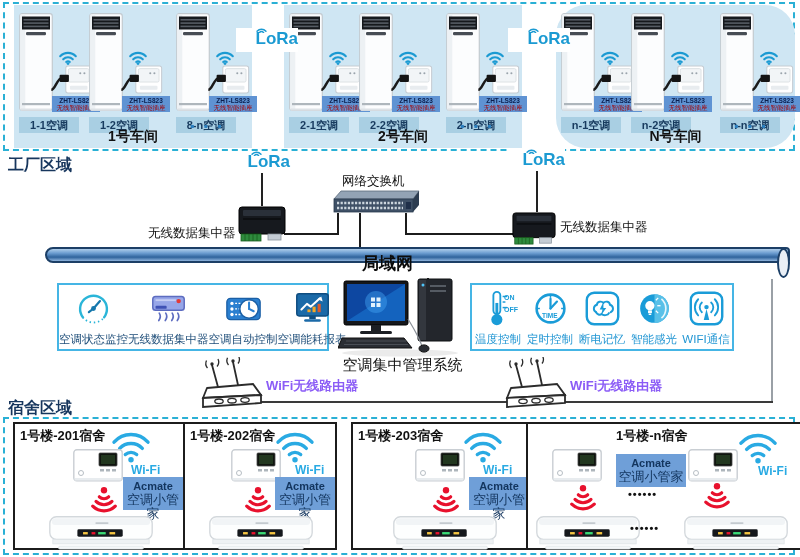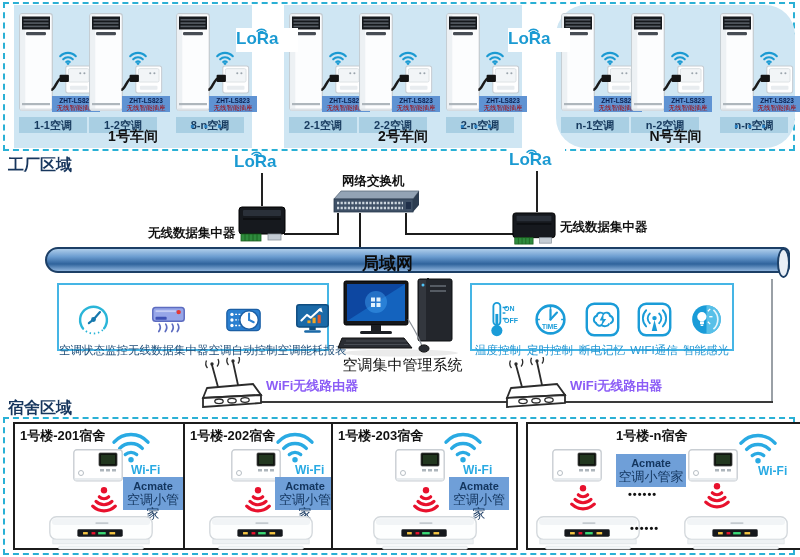--- a/index.html
+++ b/index.html
@@ -3,42 +3,42 @@
 <meta charset="utf-8">
 <style>
   html,body{margin:0;padding:0;background:#fff;}
   body{font-family:"Liberation Sans","DejaVu Sans",sans-serif;}
   #stage{position:relative;width:800px;height:557px;background:#fff;overflow:hidden;}
   .abs{position:absolute;}
   .dashed-box{position:absolute;border:2px dashed #2ab0d5;background:#fff;box-sizing:border-box;}
   .workshop{position:absolute;background:#cfe6f3;box-sizing:border-box;}
   .ws-name{position:absolute;left:0;right:0;bottom:2px;text-align:center;font-size:14px;font-weight:bold;color:#111;}
   .ac-group{position:absolute;width:80px;height:128px;}
-  .ac-label{position:absolute;left:0;top:104px;width:68px;height:16px;line-height:16px;text-align:center;
+  .ac-label{position:absolute;left:0;top:104px;width:60px;height:16px;line-height:16px;text-align:center;
             background:#a9cfe3;color:#173a5e;font-size:11px;font-weight:bold;white-space:nowrap;}
   .socket-label{position:absolute;left:33px;top:83px;width:48px;background:#5f93d3;text-align:center;
                 padding:1px 0;line-height:7px;}
   .socket-label .l1{font-size:6.5px;font-weight:bold;color:#0b1f4e;display:block;}
   .socket-label .l2{font-size:6.5px;color:#a50000;display:block;}
   .ws-dots{position:absolute;font-size:12px;font-weight:bold;color:#2a7fc0;letter-spacing:3px;}
-  .lora{position:absolute;background:#fff;color:#1b9ad2;font-weight:bold;font-size:17px;text-align:left;
+  .lora{position:absolute;background:#fff;color:#1b9ad2;font-weight:bold;font-size:17px;text-align:right;
         line-height:22px;}
   .lora .arcs{position:absolute;top:-4px;left:50%;margin-left:-12px;width:13px;height:9px;}
   .area-label{position:absolute;font-size:16px;font-weight:bold;color:#17365d;}
   .wire{position:absolute;background:#1c1c1c;}
-  .net-label{position:absolute;font-size:12.5px;font-weight:bold;color:#111;white-space:nowrap;}
-  .lan-pipe{position:absolute;left:45px;top:247px;width:745px;height:26px;box-sizing:border-box;
+  .net-label{position:absolute;font-size:12.5px;font-weight:normal;color:#111;white-space:nowrap;}
+  .lan-pipe{position:absolute;left:45px;top:247px;width:745px;height:16px;box-sizing:border-box;
             border:2px solid #1c3f66;border-radius:16px 8px 8px 16px;
             background:linear-gradient(180deg,#aecdea 0%,#6b9cd0 35%,#2f639c 68%,#8fb4dd 100%);}
   .lan-cap{position:absolute;right:-2px;top:-1px;width:13px;height:30px;box-sizing:border-box;
            border:2px solid #1c3f66;border-radius:50%;background:#e9eff6;}
   .lan-text{position:absolute;left:0;right:60px;top:0;bottom:0;text-align:center;line-height:29px;
             font-size:17px;font-weight:bold;color:#0b0b0b;}
   .feature-box{position:absolute;box-sizing:border-box;border:2px solid #45b5e5;background:#fff;
-               display:flex;justify-content:space-around;align-items:flex-start;padding-top:16px;}
+               display:flex;justify-content:space-around;align-items:flex-start;padding-top:5px;}
   .fcell{text-align:center;position:relative;}
   .fcell .flabel{display:block;font-size:11.5px;white-space:nowrap;margin-top:1px;}
   .flabel-left{color:#1f4e79;}
   .flabel-right{color:#2296d3;}
   .onoff{position:absolute;font-size:7px;font-weight:bold;color:#1a9cd8;}
   .time-txt{position:absolute;font-size:6.5px;font-weight:bold;color:#1a9cd8;}
   .sys-label{position:absolute;font-size:15px;color:#111;text-align:center;white-space:nowrap;}
   .router-label{position:absolute;font-size:13px;font-weight:bold;color:#8b5cf6;white-space:nowrap;}
   .room{position:absolute;box-sizing:border-box;border:2px solid #1c1c1c;background:#fff;top:3px;height:128px;}
   .room-title{position:absolute;font-size:13px;font-weight:bold;color:#111;white-space:nowrap;text-align:center;}
@@ -567,29 +567,29 @@
       <span class="flabel flabel-right">定时控制</span>
     </div>
     <div class="fcell" style="width:52px;">
       <svg style="width:37px;height:37px;">
           <use href="#sym-brain"></use>
         </svg>
       <span class="flabel flabel-right">断电记忆</span>
     </div>
     <div class="fcell" style="width:52px;">
       <svg style="width:37px;height:37px;">
-          <use href="#sym-wificomm"></use>
-        </svg>
-      <span class="flabel flabel-right">WIFI通信</span>
+          <use href="#sym-light"></use>
+        </svg>
+      <span class="flabel flabel-right">智能感光</span>
     </div>
     <div class="fcell" style="width:52px;">
       <svg style="width:37px;height:37px;">
-          <use href="#sym-light"></use>
-        </svg>
-      <span class="flabel flabel-right">智能感光</span>
+          <use href="#sym-wificomm"></use>
+        </svg>
+      <span class="flabel flabel-right">WIFI通信</span>
     </div>
   </div>
 
   <svg class="abs" style="left:197px;top:357px;width:66px;height:52px;">
       <use href="#sym-router"></use>
     </svg>
   <div class="router-label" style="left:266px;top:377px;">WiFi无线路由器</div>
   <svg class="abs" style="left:501px;top:357px;width:66px;height:52px;">
       <use href="#sym-router"></use>
     </svg>
@@ -634,21 +634,21 @@
         <span class="a2">空调小管家</span>
       </div>
       <svg class="abs" style="left:56px;top:62px;width:34px;height:30px;">
           <use href="#sym-red-signal"></use>
         </svg>
       <svg class="abs" style="left:24px;top:92px;width:104px;height:34px;">
           <use href="#sym-wall-ac"></use>
         </svg>
     </div>
 
-    <div class="room" style="left:326px;width:187px;">
+    <div class="room" style="left:346px;width:187px;">
       <div class="room-title" style="left:5px;top:3px;">1号楼-203宿舍</div>
       <svg class="abs" style="left:106px;top:5px;width:48px;height:34px;">
           <use href="#sym-wifi-big"></use>
         </svg>
       <div class="wifi-text" style="left:130px;top:39px;">Wi-Fi</div>
       <svg class="abs" style="left:62px;top:25px;width:50px;height:34px;">
           <use href="#sym-controller"></use>
         </svg>
       <div class="acmate" style="left:116px;top:53px;width:60px;height:33px;">
         <span class="a1">Acmate</span>

